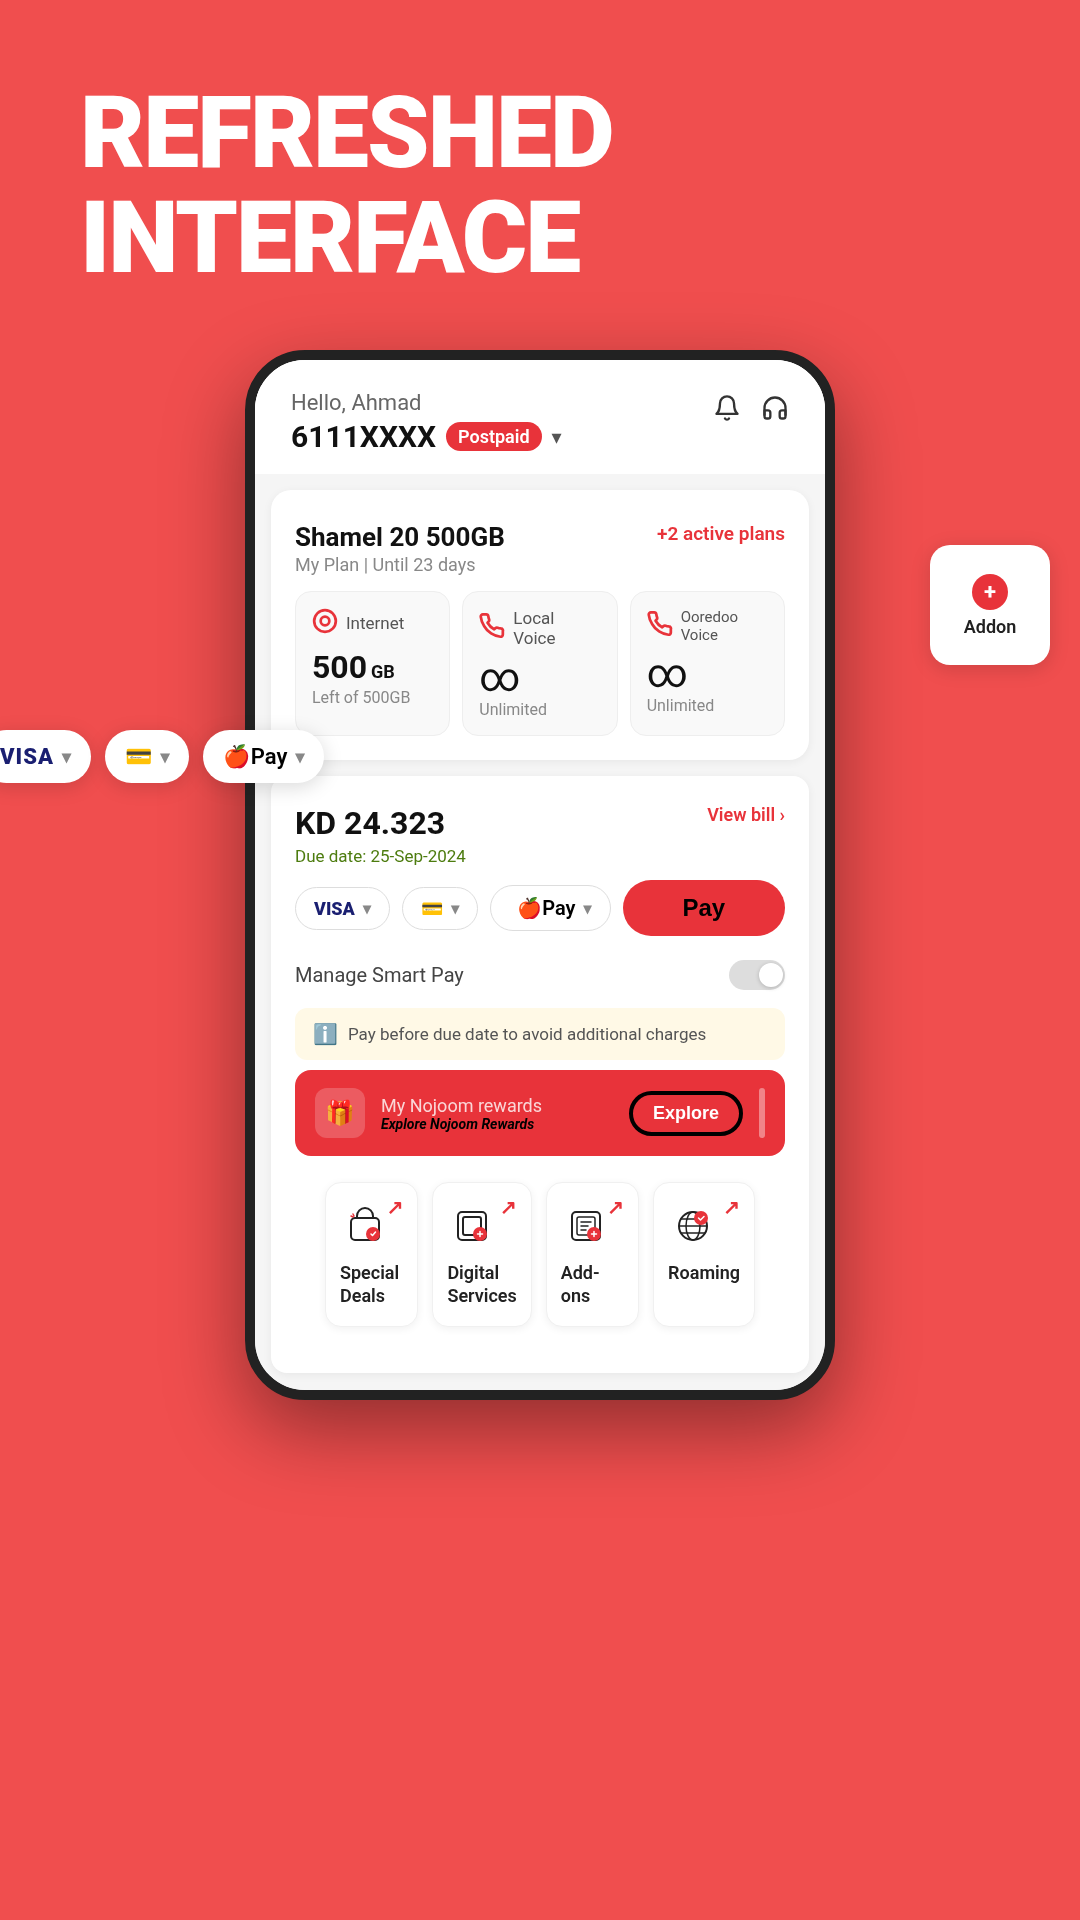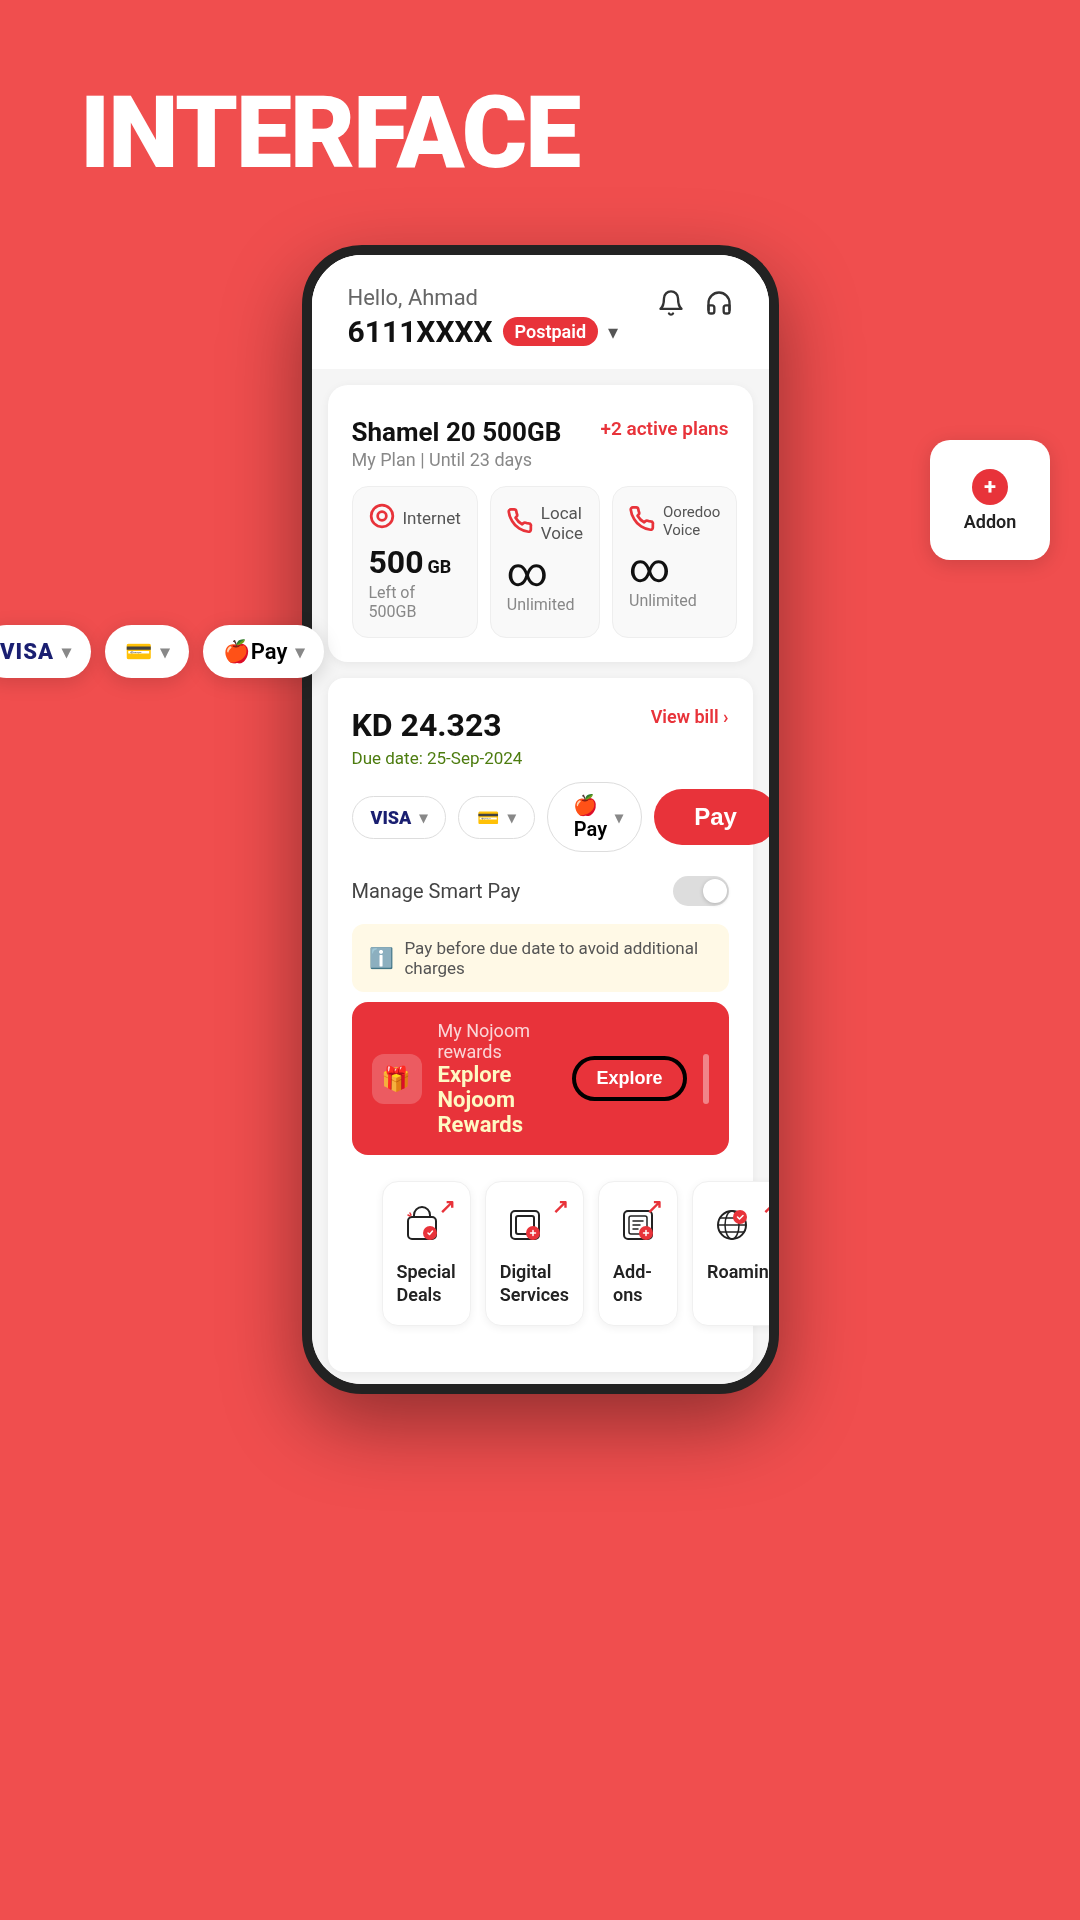--- a/index.html
+++ b/index.html
@@ -87,21 +87,21 @@
       font-weight: bold;
     }
     .addon-card-floating span {
       font-size: 18px;
       font-weight: 600;
       color: #222;
     }
 
     
     .phone-device {
-      width: 477px;
+      width: 590px;
       min-height: 1050px;
       background: #f0f0f0;
       border-radius: 60px;
       border: 10px solid #222;
       overflow: hidden;
       position: relative;
       box-shadow: 0 30px 80px rgba(0,0,0,0.4);
       z-index: 5;
     }
 
@@ -271,21 +271,21 @@
       align-items: center;
       gap: 8px;
       font-size: 20px;
       font-weight: 600;
     }
     .apple-pay-text {
       font-size: 20px;
     }
     .pay-button {
       background: #E8333A;
-      color: #ffffff;
+      color: #000000;
       border: none;
       border-radius: 40px;
       padding: 14px 40px;
       font-size: 24px;
       font-weight: 700;
       flex: 1;
       cursor: pointer;
     }
     .smart-pay-row {
       display: flex;
@@ -352,23 +352,24 @@
       font-size: 24px;
     }
     .nojoom-text {
       flex: 1;
     }
     .nojoom-title {
       font-size: 18px;
       color: rgba(255,255,255,0.8);
     }
     .nojoom-subtitle {
-      font-size: 22px;
+      font-size: 14px;
       font-weight: 700;
-      color: #fef9c3;
+      color: #000000;
+      font-style: italic;
     }
     .explore-btn {
       background: transparent;
       border: 4px solid #000000;
       color: white;
       border-radius: 30px;
       padding: 8px 20px;
       font-size: 18px;
       font-weight: 600;
     }
@@ -422,20 +423,21 @@
       color: #222;
       line-height: 1.3;
     }
   </style>
 </head>
 <body>
 
 <div style="background:#F04E4E; min-height:1920px; width:1080px; position:relative; overflow:hidden;">
 
   <div class="hero-text">
+    <h1>REFRESHED</h1>
     <h1>INTERFACE</h1>
   </div>
 
   <div class="phone-wrapper">
 
     <div class="floating-cards">
       <div class="floating-card">
         <span style="color:#1A1F71; font-weight:900; font-size:22px; letter-spacing:1px;">VISA</span>
         <span class="chevron">▾</span>
       </div>

